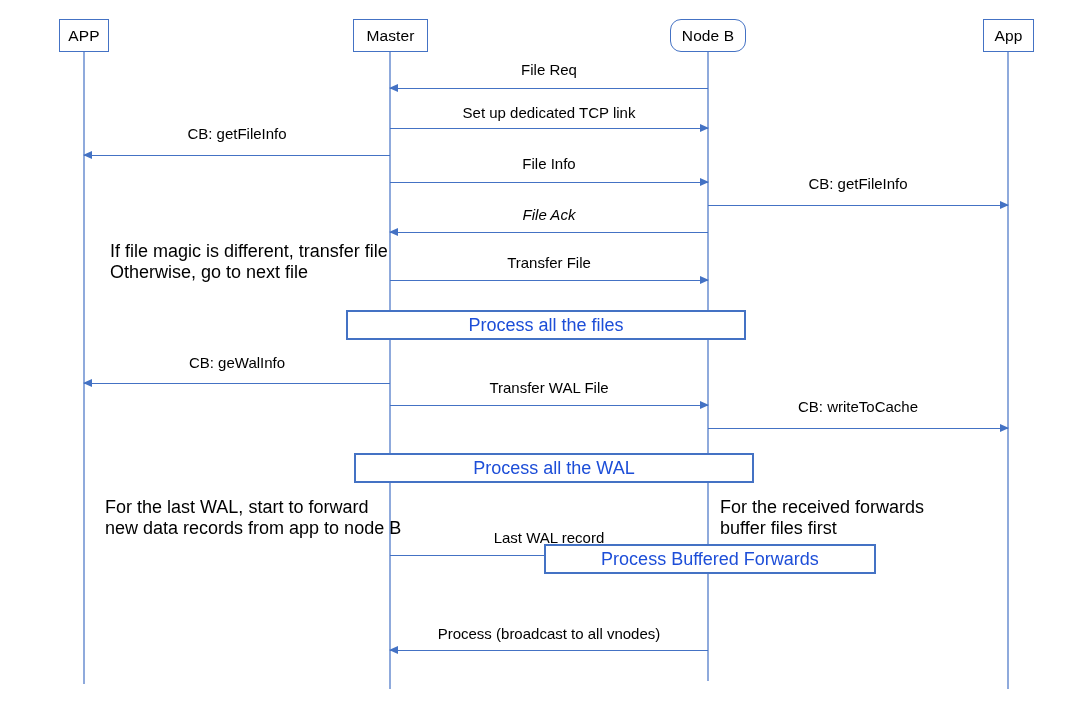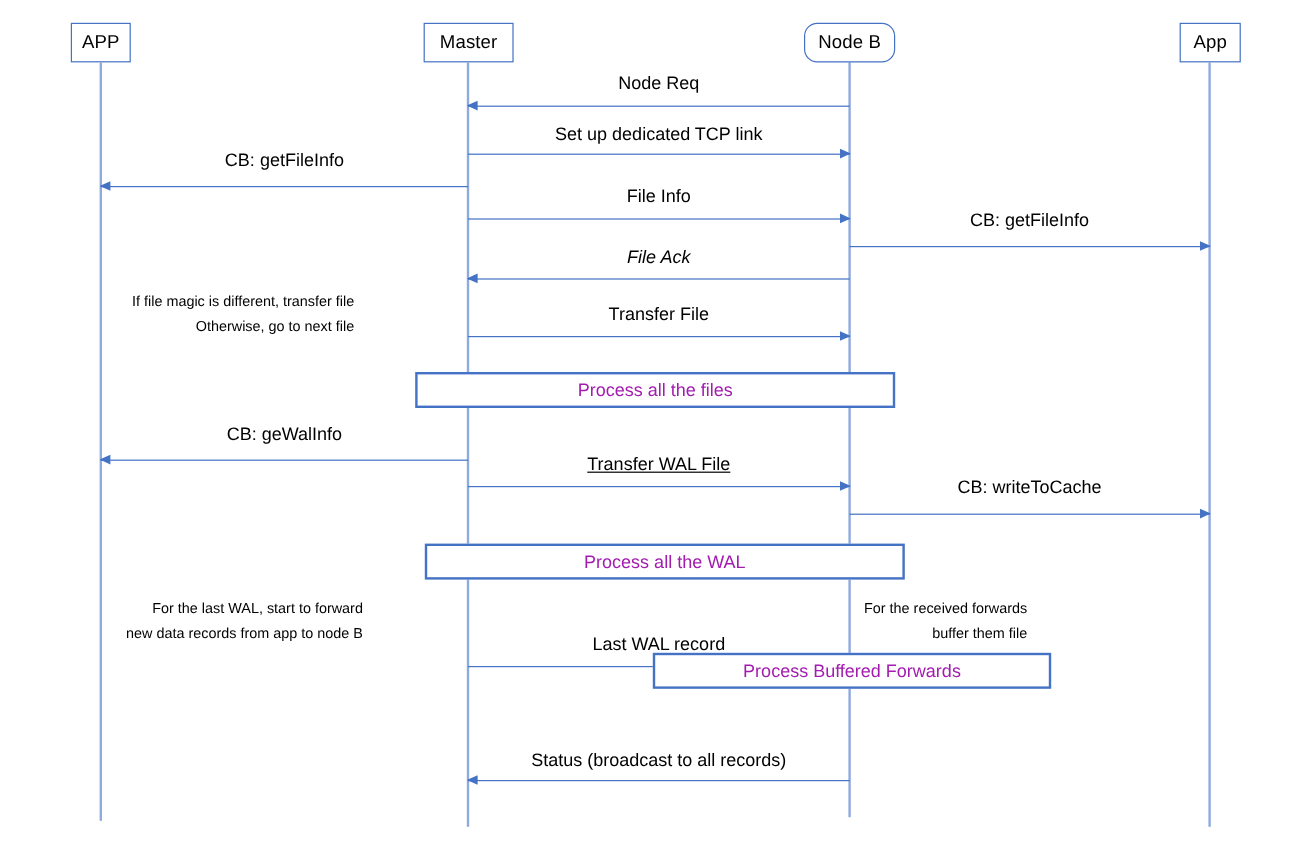--- a/index.html
+++ b/index.html
@@ -3,29 +3,29 @@
 <meta charset="utf-8">
 <style>
   html,body{margin:0;padding:0;background:#ffffff;}
   body{font-family:"Liberation Sans","DejaVu Sans",sans-serif;}
   #stage{position:relative;width:1081px;height:705px;background:#ffffff;overflow:hidden;}
   .lane-box{position:absolute;box-sizing:border-box;border:1.4px solid #4472C4;background:#ffffff;
             display:flex;align-items:center;justify-content:center;color:#000;font-size:15.5px;
             letter-spacing:.1px;z-index:6;}
   .lifeline{position:absolute;width:1.5px;background:#8FAADC;z-index:1;}
   .act-box{position:absolute;box-sizing:border-box;border:2px solid #4472C4;background:#ffffff;
-           display:flex;align-items:center;justify-content:center;color:#a21caf;font-size:15px;z-index:5;}
+           display:flex;align-items:center;justify-content:center;color:#1d4ed8;font-size:18px;z-index:5;}
   .msg{position:absolute;height:0;z-index:4;}
   .msg .line{position:absolute;left:0;top:0;width:100%;height:1.3px;background:#4472C4;}
   .msg .head{position:absolute;top:-4.2px;width:0;height:0;border-top:4.8px solid transparent;
              border-bottom:4.8px solid transparent;}
   .msg.r .head{right:-1px;border-left:9px solid #4472C4;}
   .msg.l .head{left:-1px;border-right:9px solid #4472C4;}
   .msg-label{position:absolute;color:#000;font-size:15px;text-align:center;white-space:nowrap;z-index:5;}
-  .note{position:absolute;color:#000;font-size:12px;line-height:21px;white-space:pre;z-index:5;text-align:right;}
+  .note{position:absolute;color:#000;font-size:18px;line-height:21px;white-space:pre;z-index:5;}
 </style>
 </head>
 <body>
 
 <div id="stage">
   <div id="lifelines">
       <div class="lifeline" style="left: 83.25px; top: 52px; height: 632px;"></div>
       <div class="lifeline" style="left: 389.25px; top: 52px; height: 637px;"></div>
       <div class="lifeline" style="left: 707.25px; top: 52px; height: 629px;"></div>
       <div class="lifeline" style="left: 1007.25px; top: 52px; height: 637px;"></div>
@@ -34,21 +34,21 @@
       <div class="lane-box" style="left: 59px; top: 19px; width: 50px; height: 33px;">APP</div>
       <div class="lane-box" style="left: 353px; top: 19px; width: 75px; height: 33px;">Master</div>
       <div class="lane-box" style="left: 670px; top: 19px; width: 76px; height: 33px; border-radius: 11px;">Node B</div>
       <div class="lane-box" style="left: 983px; top: 19px; width: 51px; height: 33px;">App</div>
     </div>
   <div id="messages">
       <div class="msg l" style="left: 390px; top: 88px; width: 318px;">
         <div class="line"></div>
         <div class="head"></div>
       </div>
-      <div class="msg-label" style="left: 390px; width: 318px; top: 61px;">Node Req</div>
+      <div class="msg-label" style="left: 390px; width: 318px; top: 61px;">File Req</div>
       <div class="msg r" style="left: 390px; top: 128px; width: 318px;">
         <div class="line"></div>
         <div class="head"></div>
       </div>
       <div class="msg-label" style="left: 390px; width: 318px; top: 104px;">Set up dedicated TCP link</div>
       <div class="msg l" style="left: 84px; top: 155px; width: 306px;">
         <div class="line"></div>
         <div class="head"></div>
       </div>
       <div class="msg-label" style="left: 84px; width: 306px; top: 125px;">CB: getFileInfo</div>
@@ -74,43 +74,43 @@
       <div class="msg-label" style="left: 390px; width: 318px; top: 254px;">Transfer File</div>
       <div class="msg l" style="left: 84px; top: 383px; width: 306px;">
         <div class="line"></div>
         <div class="head"></div>
       </div>
       <div class="msg-label" style="left: 84px; width: 306px; top: 354px;">CB: geWalInfo</div>
       <div class="msg r" style="left: 390px; top: 405px; width: 318px;">
         <div class="line"></div>
         <div class="head"></div>
       </div>
-      <div class="msg-label" style="left: 390px; width: 318px; top: 379px; text-decoration: underline;">Transfer WAL File</div>
+      <div class="msg-label" style="left: 390px; width: 318px; top: 379px;">Transfer WAL File</div>
       <div class="msg r" style="left: 708px; top: 428px; width: 300px;">
         <div class="line"></div>
         <div class="head"></div>
       </div>
       <div class="msg-label" style="left: 708px; width: 300px; top: 398px;">CB: writeToCache</div>
       <div class="msg r" style="left: 390px; top: 555px; width: 318px;">
         <div class="line"></div>
         <div class="head"></div>
       </div>
       <div class="msg-label" style="left: 390px; width: 318px; top: 529px;">Last WAL record</div>
       <div class="msg l" style="left: 390px; top: 650px; width: 318px;">
         <div class="line"></div>
         <div class="head"></div>
       </div>
-      <div class="msg-label" style="left: 390px; width: 318px; top: 625px;">Status (broadcast to all records)</div>
+      <div class="msg-label" style="left: 390px; width: 318px; top: 625px;">Process (broadcast to all vnodes)</div>
     </div>
   <div id="activations">
       <div class="act-box" style="left: 346px; top: 310px; width: 400px; height: 30px;">Process all the files</div>
       <div class="act-box" style="left: 354px; top: 453px; width: 400px; height: 30px;">Process all the WAL</div>
       <div class="act-box" style="left: 544px; top: 544px; width: 332px; height: 30px;">Process Buffered Forwards</div>
     </div>
   <div id="notes">
       <div class="note" style="left: 110px; top: 241px;">If file magic is different, transfer file
 Otherwise, go to next file</div>
       <div class="note" style="left: 105px; top: 497px;">For the last WAL, start to forward
 new data records from app to node B</div>
       <div class="note" style="left: 720px; top: 497px;">For the received forwards
-buffer them file</div>
+buffer files first</div>
     </div>
 </div>
 
 </body></html>

